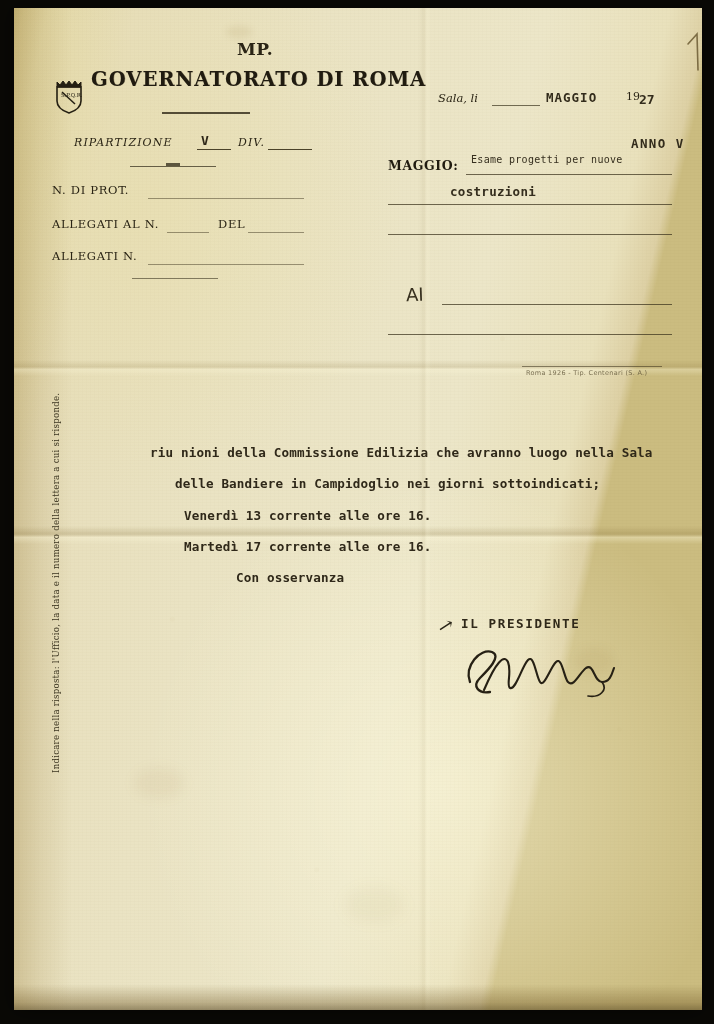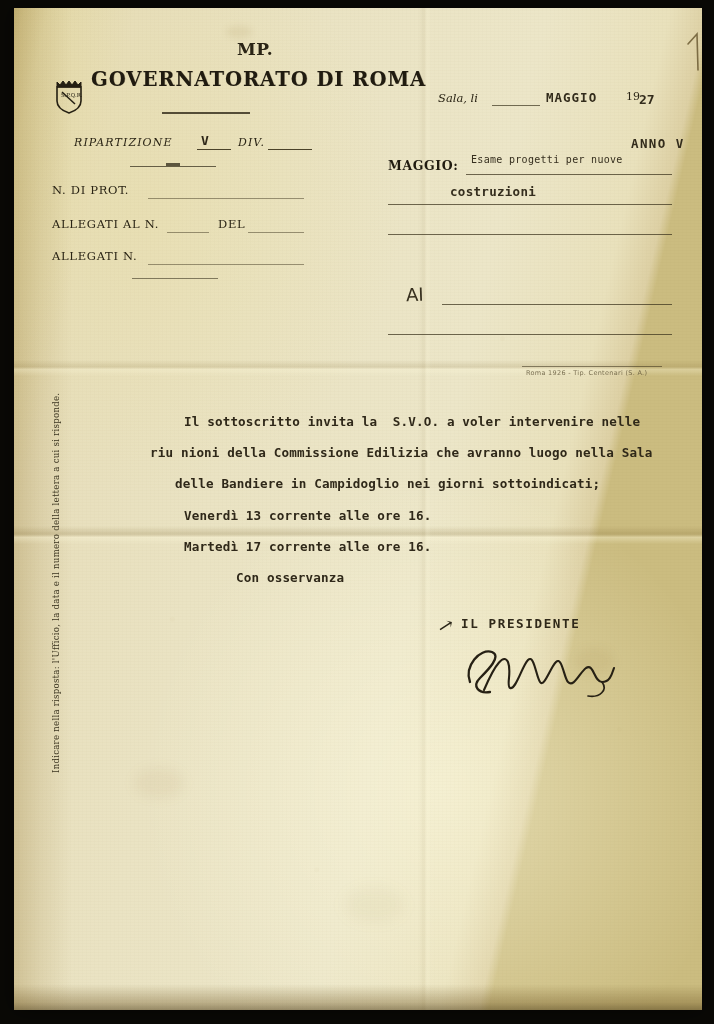--- a/index.html
+++ b/index.html
@@ -303,21 +303,20 @@
     <div class="oline" style="left:374px; top:196px; width:284px;"></div>
     <div class="oline" style="left:374px; top:226px; width:284px;"></div>
 
     <div id="ai">AI</div>
     <div class="oline" style="left:428px; top:296px; width:230px;"></div>
     <div class="oline" style="left:374px; top:326px; width:284px;"></div>
 
     <div id="imprint-rule"></div>
     <div id="imprint">Roma 1926 - Tip. Centenari (S. A.)</div>
 
-    <div class="body-line" style="left:170px; top:406px;">Il sottoscritto invita la  S.V.O. a voler intervenire nelle</div>
     <div class="body-line" style="left:136px; top:437px;">riu nioni della Commissione Edilizia che avranno luogo nella Sala</div>
     <div class="body-line" style="left:136px; top:468px;margin-left:25px;">delle Bandiere in Campidoglio nei giorni sottoindicati;</div>
     <div class="body-line" style="left:170px; top:500px;">Venerdì 13 corrente alle ore 16.</div>
     <div class="body-line" style="left:170px; top:531px;">Martedì 17 corrente alle ore 16.</div>
     <div class="body-line" style="left:222px; top:562px;">Con osservanza</div>
 
     <div id="sig-caret">↗</div>
     <div id="presidente">IL PRESIDENTE</div>
     <svg id="signature" width="160" height="64" viewBox="0 0 160 64">
       <path d="M8 44 C2 28, 18 10, 30 14 C40 18, 26 32, 18 40 C10 48, 16 56, 28 54" stroke="#262014" stroke-width="2.3" fill="none" stroke-linecap="round"></path>

